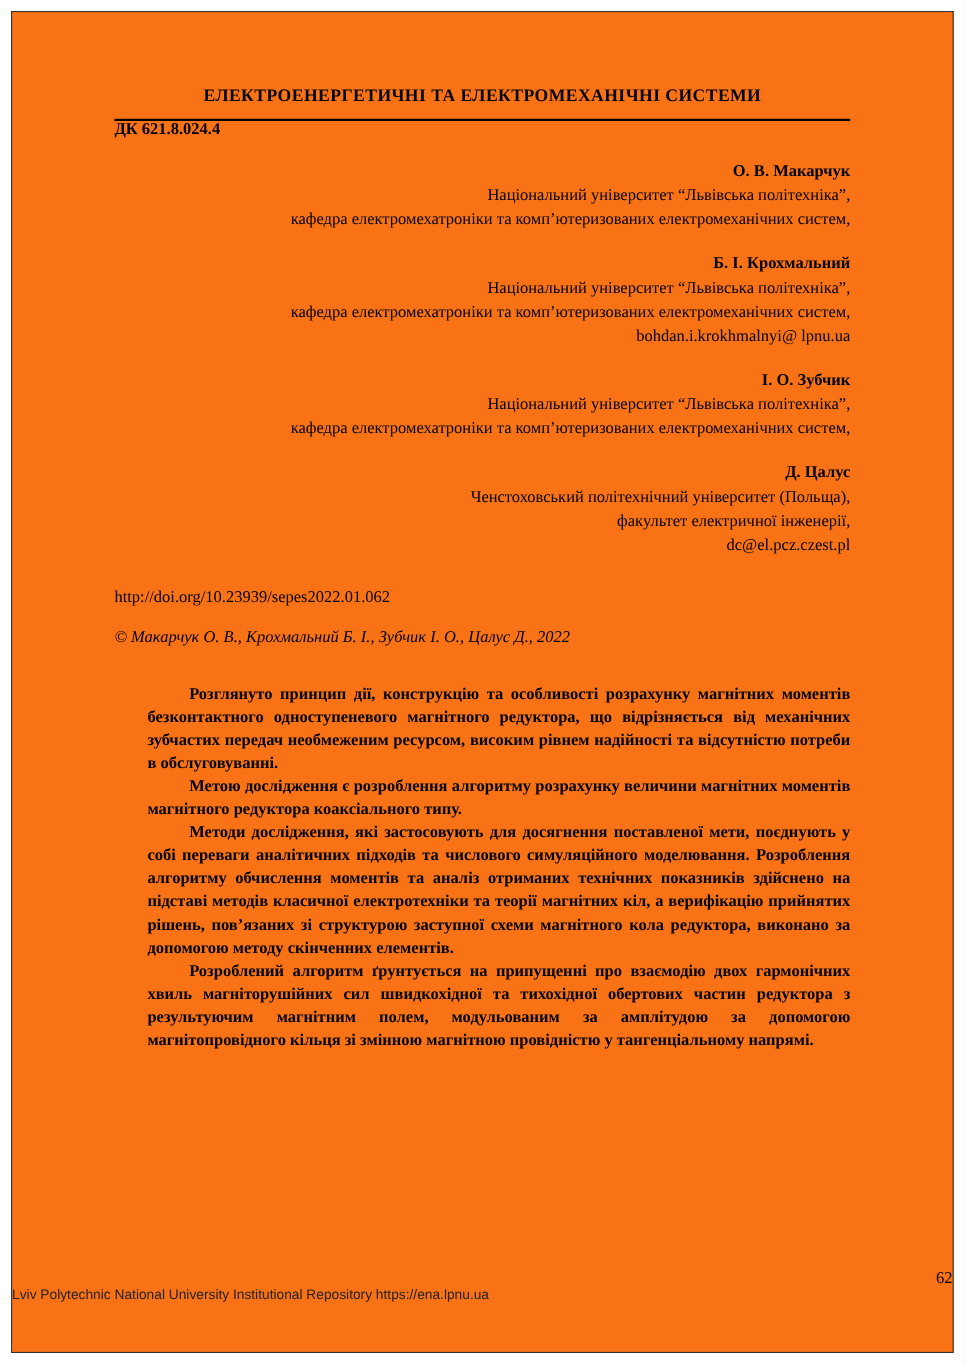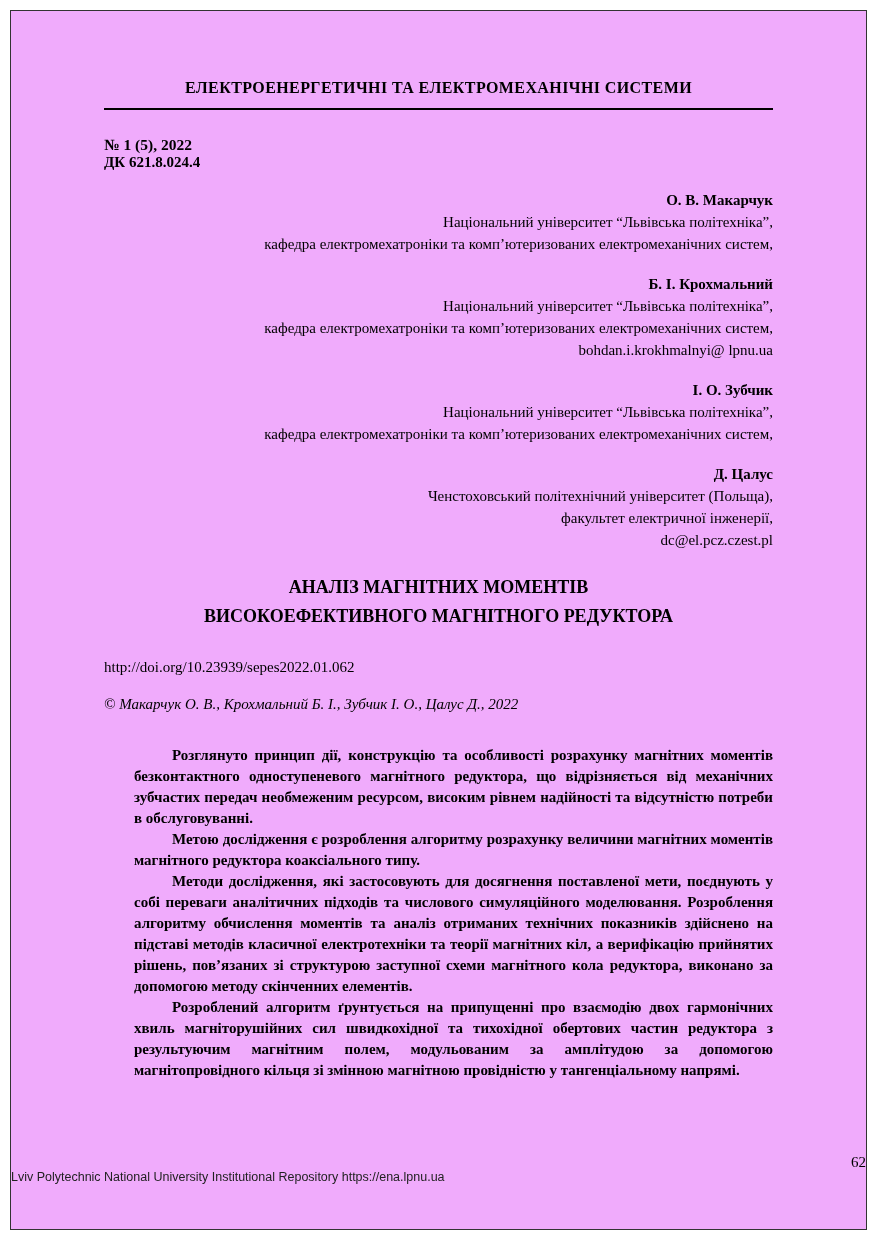--- a/index.html
+++ b/index.html
@@ -9,21 +9,21 @@
     height: 1240px;
     position: relative;
     font-family: "Liberation Serif", serif;
     color: #000000;
     overflow: hidden;
   }
   .page {
     position: absolute;
     top: 10px; left: 10px; right: 10px; bottom: 10px;
     border: 1px solid #333;
-    background: #f0abfc;
+    background: #f97316;
     padding: 68px 93px 0 93px;
   }
   .journal-title {
     text-align: center;
     font-weight: bold;
     font-size: 16px;
     letter-spacing: 0.4px;
     padding-bottom: 11px;
     border-bottom: 2px solid #000;
   }
@@ -87,21 +87,20 @@
     color: #222;
   }
 </style>
 </head>
 <body>
 
 <div class="page">
 
   <div class="journal-title">ЕЛЕКТРОЕНЕРГЕТИЧНІ ТА ЕЛЕКТРОМЕХАНІЧНІ СИСТЕМИ</div>
 
-  <div class="issue">№ 1 (5), 2022</div>
 
   <div class="udc">ДК 621.8.024.4</div>
 
   <div class="authors">
 
     <div class="author-block">
       <div class="author-name">О. В. Макарчук</div>
       <div class="author-line">Національний університет “Львівська політехніка”,</div>
       <div class="author-line">кафедра електромехатроніки та комп’ютеризованих електромеханічних систем,</div>
     </div>
@@ -121,24 +120,20 @@
 
     <div class="author-block">
       <div class="author-name">Д. Цалус</div>
       <div class="author-line">Ченстоховський політехнічний університет (Польща),</div>
       <div class="author-line">факультет електричної інженерії,</div>
       <div class="author-line">dc@el.pcz.czest.pl</div>
     </div>
 
   </div>
 
-  <h1 class="paper-title">
-    <span>АНАЛІЗ МАГНІТНИХ МОМЕНТІВ</span><br>
-    <span>ВИСОКОЕФЕКТИВНОГО МАГНІТНОГО РЕДУКТОРА</span>
-  </h1>
 
   <div class="doi">http://doi.org/10.23939/sepes2022.01.062</div>
 
   <div class="copyright">© Макарчук О. В., Крохмальний Б. І., Зубчик І. О., Цалус Д., 2022</div>
 
   <div class="abstract">
     <p>Розглянуто принцип дії, конструкцію та особливості розрахунку магнітних моментів безконтактного одноступеневого магнітного редуктора, що відрізняється від механічних зубчастих передач необмеженим ресурсом, високим рівнем надійності та відсутністю потреби в обслуговуванні.</p>
     <p>Метою дослідження є розроблення алгоритму розрахунку величини магнітних моментів магнітного редуктора коаксіального типу.</p>
     <p>Методи дослідження, які застосовують для досягнення поставленої мети, поєднують у собі переваги аналітичних підходів та числового симуляційного моделювання. Розроблення алгоритму обчислення моментів та аналіз отриманих технічних показників здійснено на підставі методів класичної електротехніки та теорії магнітних кіл, а верифікацію прийнятих рішень, пов’язаних зі структурою заступної схеми магнітного кола редуктора, виконано за допомогою методу скінченних елементів.</p>
     <p>Розроблений алгоритм ґрунтується на припущенні про взаємодію двох гармонічних хвиль магніторушійних сил швидкохідної та тихохідної обертових частин редуктора з результуючим магнітним полем, модульованим за амплітудою за допомогою магнітопровідного кільця зі змінною магнітною провідністю у тангенціальному напрямі.</p>

